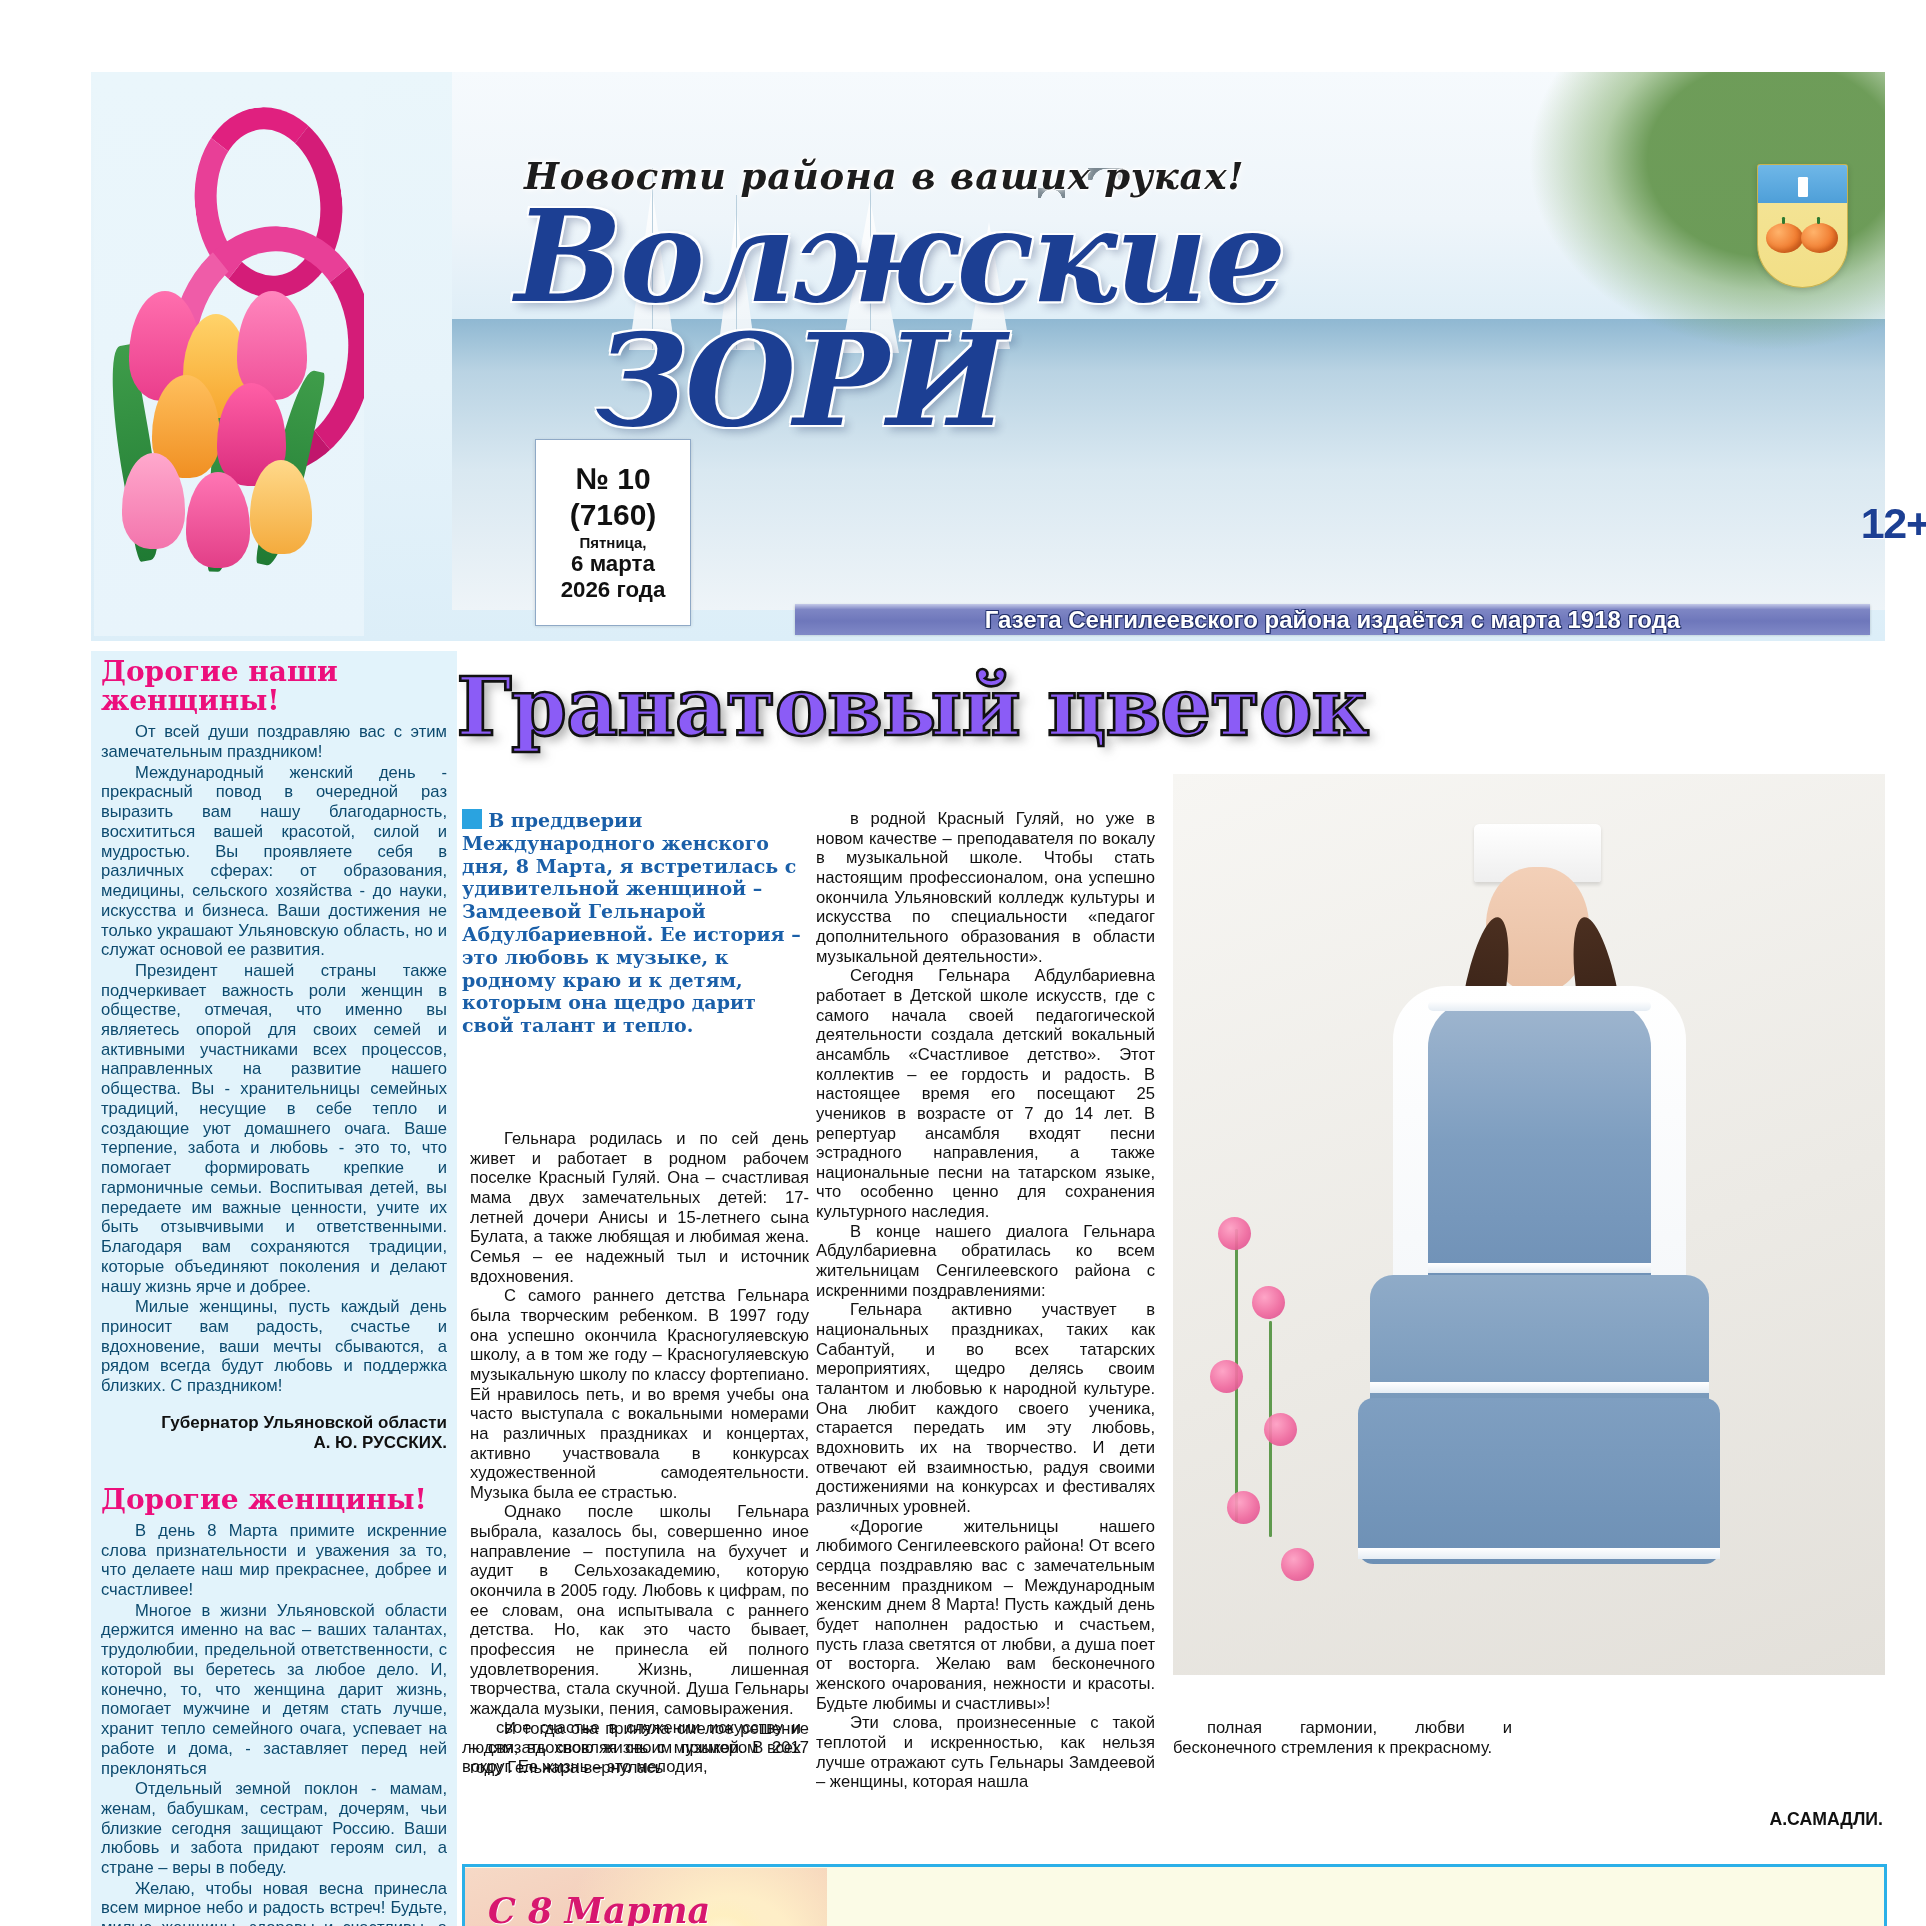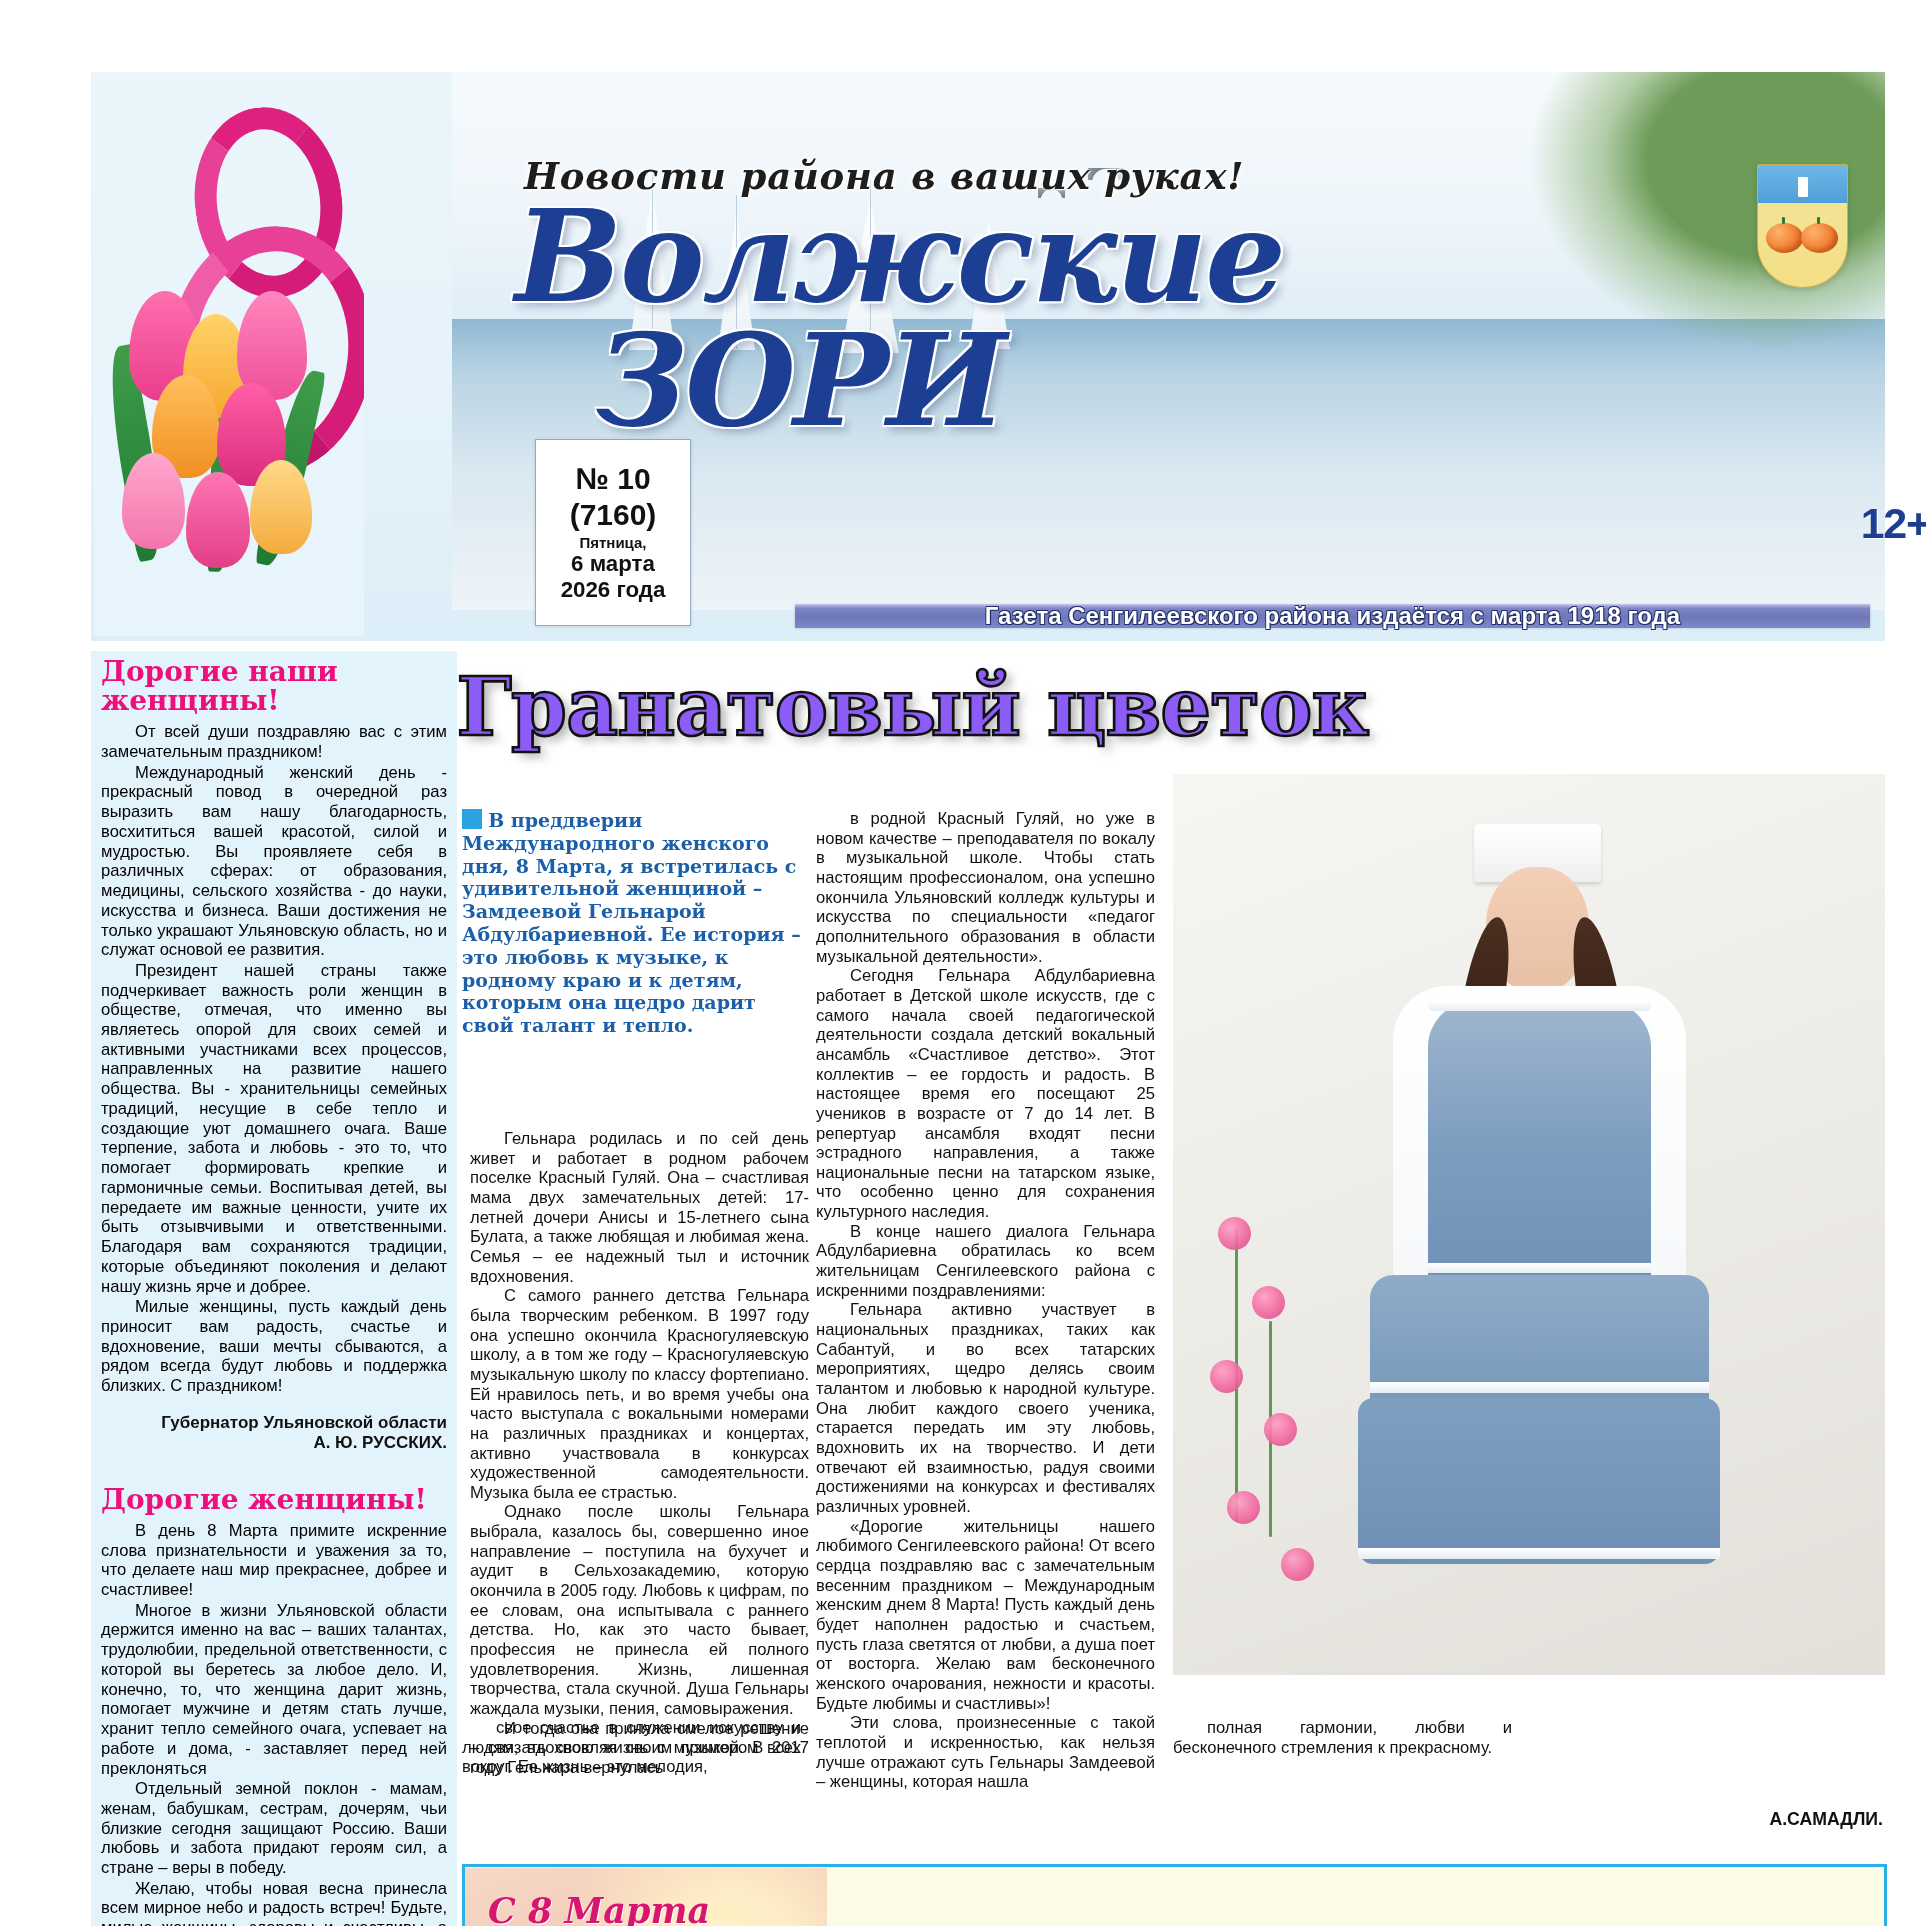--- a/index.html
+++ b/index.html
@@ -69,21 +69,21 @@
     box-shadow:0 1.2px 3.5px rgba(0,0,0,.14);}
   .issue-box .l1{font-size:30px;text-align:right;}
   .issue-box .l2{font-size:30px;}
   .issue-box .l3{font-size:15px;margin-top:1.5px;}
   .issue-box .l4{font-size:22.3px;}
   .issue-box .l5{font-size:22.3px;}
 
   .age-badge{position:absolute;right:45px;top:499px;font-size:43px;font-weight:700;
     color:#1c3f93;letter-spacing:-1.2px;text-shadow:1.2px 1.2px 0 #fff;}
 
-  .founded-bar{position:absolute;left:795px;top:604px;width:1075px;height:24px;
+  .founded-bar{position:absolute;left:795px;top:604px;width:1075px;height:31px;
     background:linear-gradient(180deg,#c4c9e8 0%,#7e86c4 18%,#6e77bb 55%,#8089c7 100%);
     display:flex;align-items:center;justify-content:center;
     box-shadow:0 1.2px 2.7px rgba(0,0,0,.2);}
   .founded-bar span{font-size:24px;font-weight:700;color:#ffffff;letter-spacing:0px;
     text-shadow:1.2px 1.2px 0 #23306b, -0.8px -0.8px 0 #23306b, 0.8px -0.8px 0 #23306b, -0.8px 0.8px 0 #23306b;}
 
   
   .eight-art{position:absolute;left:94px;top:75px;width:270px;height:561px;overflow:hidden;
      background:linear-gradient(180deg,#eaf6fb 0%,#e8f4fb 100%);}
   .eight-ring{position:absolute;border-radius:50%;border-style:solid;}
@@ -95,21 +95,21 @@
   .leaf{position:absolute;background:linear-gradient(180deg,#3f9d4a 0%,#1f7a33 100%);
       border-radius:60% 10% 60% 10%;}
 
   
   .col-left{position:absolute;left:91px;top:651px;width:366px;height:1495px;
     background:#e2f3fb;padding:0 0 0 0;}
   .col-left-inner{padding:6.2px 10px 3.9px 10px;}
 
   .hl-pink{font-family:"DejaVu Serif", serif;font-weight:700;color:#ec0f7c;
     font-size:28px;line-height:1.04;margin:0 0 7px 0;}
-  .para{font-size:16.6px;line-height:1.19;color:#000000;text-align:justify;text-indent:34px;margin:0 0 0.8px 0;}
+  .para{font-size:16.6px;line-height:1.19;color:#0c4a6e;text-align:justify;text-indent:34px;margin:0 0 0.8px 0;}
   .sig{font-size:17px;line-height:1.16;font-weight:700;color:#111;text-align:right;margin-top:17.7px;}
 
   
   .feature{position:absolute;left:462px;top:655px;width:1423px;height:1190px;}
   .feature-title{position:absolute;left:-5.4px;top:4.6px;font-family:"DejaVu Serif", serif;
     font-weight:700;font-size:80px;color:#8b5cf6;letter-spacing:-0.8px;
     -webkit-text-stroke:2.7px #111;
     text-shadow:6.2px 5.4px 10px rgba(120,120,120,.55);white-space:nowrap;}
 
   .lead{position:absolute;left:0;top:154px;width:339px;

